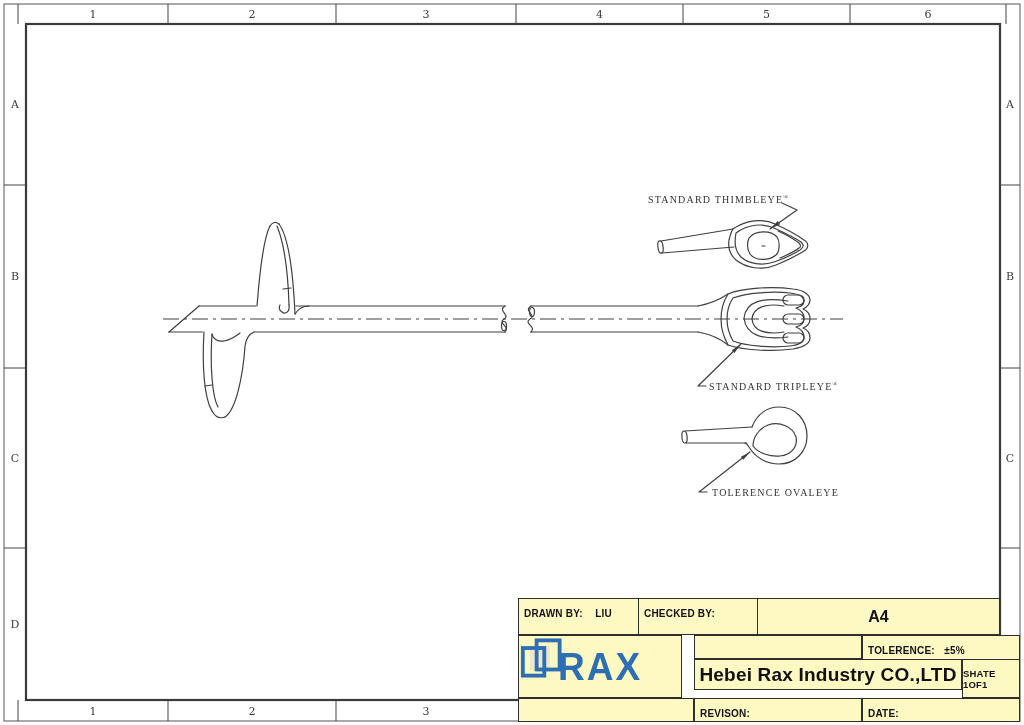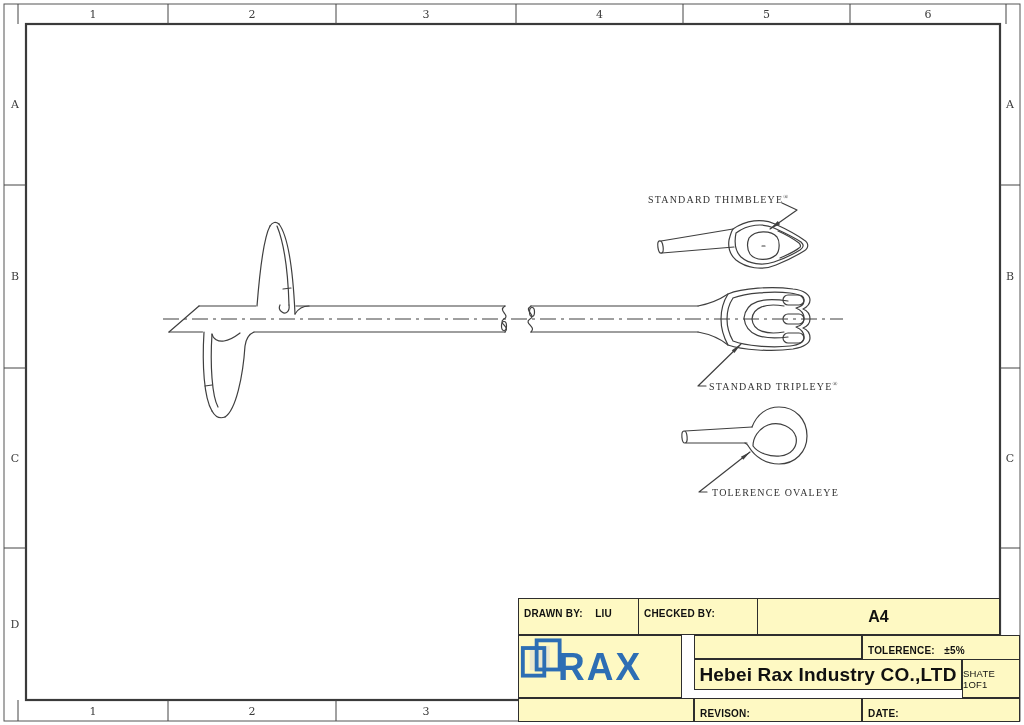--- a/index.html
+++ b/index.html
@@ -27,21 +27,21 @@
   .tb-pad{padding:4px 5px;}
   .tb-value{margin-left:8px;font-weight:bold;}
   .row{display:flex;height:100%;}
   .cell{box-sizing:border-box;height:100%;}
   .cell + .cell{border-left:1.4px solid #2e2e2e;}
   .a4{display:flex;align-items:center;justify-content:center;
       font-size:16px;font-weight:bold;color:#111;}
   .company{display:flex;align-items:center;justify-content:center;
       font-size:19px;font-weight:bold;color:#101010;letter-spacing:.2px;white-space:nowrap;}
   .sheetno{display:flex;align-items:center;justify-content:center;
-      font-size:9.5px;font-weight:normal;color:#111;letter-spacing:.2px;}
+      font-size:9.5px;font-weight:bold;color:#111;letter-spacing:.2px;}
   .logo-cell{display:flex;align-items:center;justify-content:center;gap:7px;}
   .logo-text{font-size:37px;font-weight:800;color:var(--logo-color,#2d6eb4);
       letter-spacing:2px;transform:scaleY(1.04);line-height:1;}
 </style>
 </head>
 <body>
 
 <div id="page">
 
   <svg width="1024" height="725" viewBox="0 0 1024 725">

